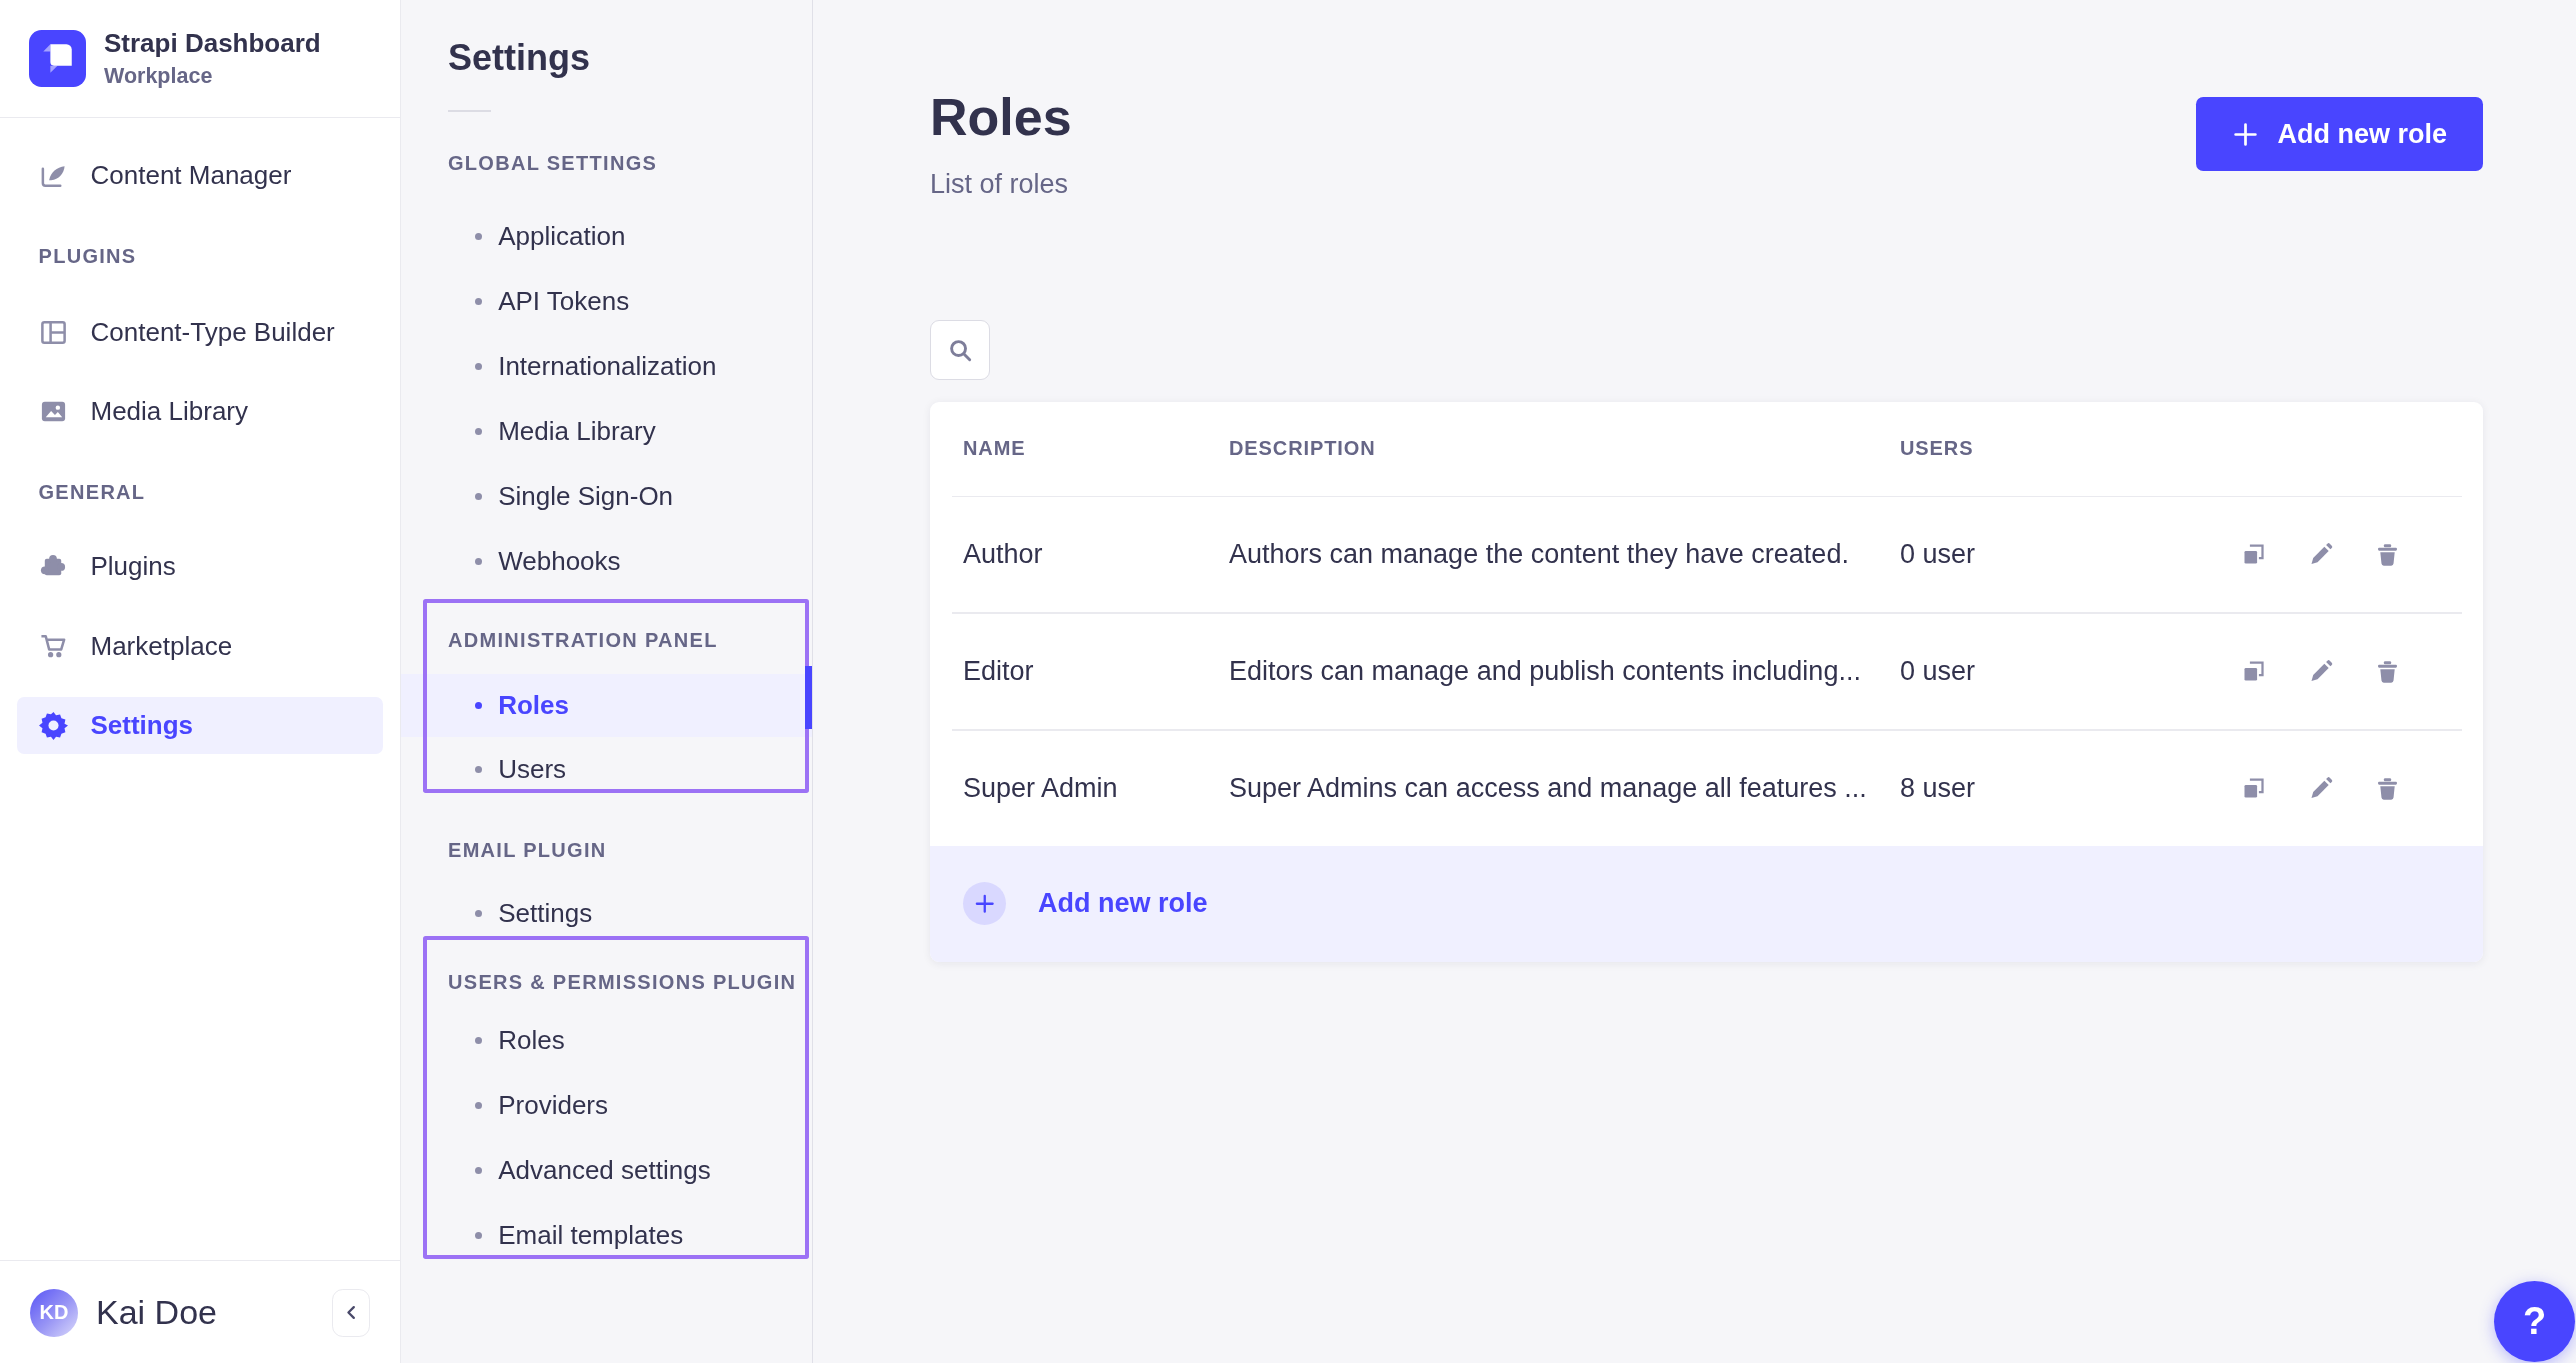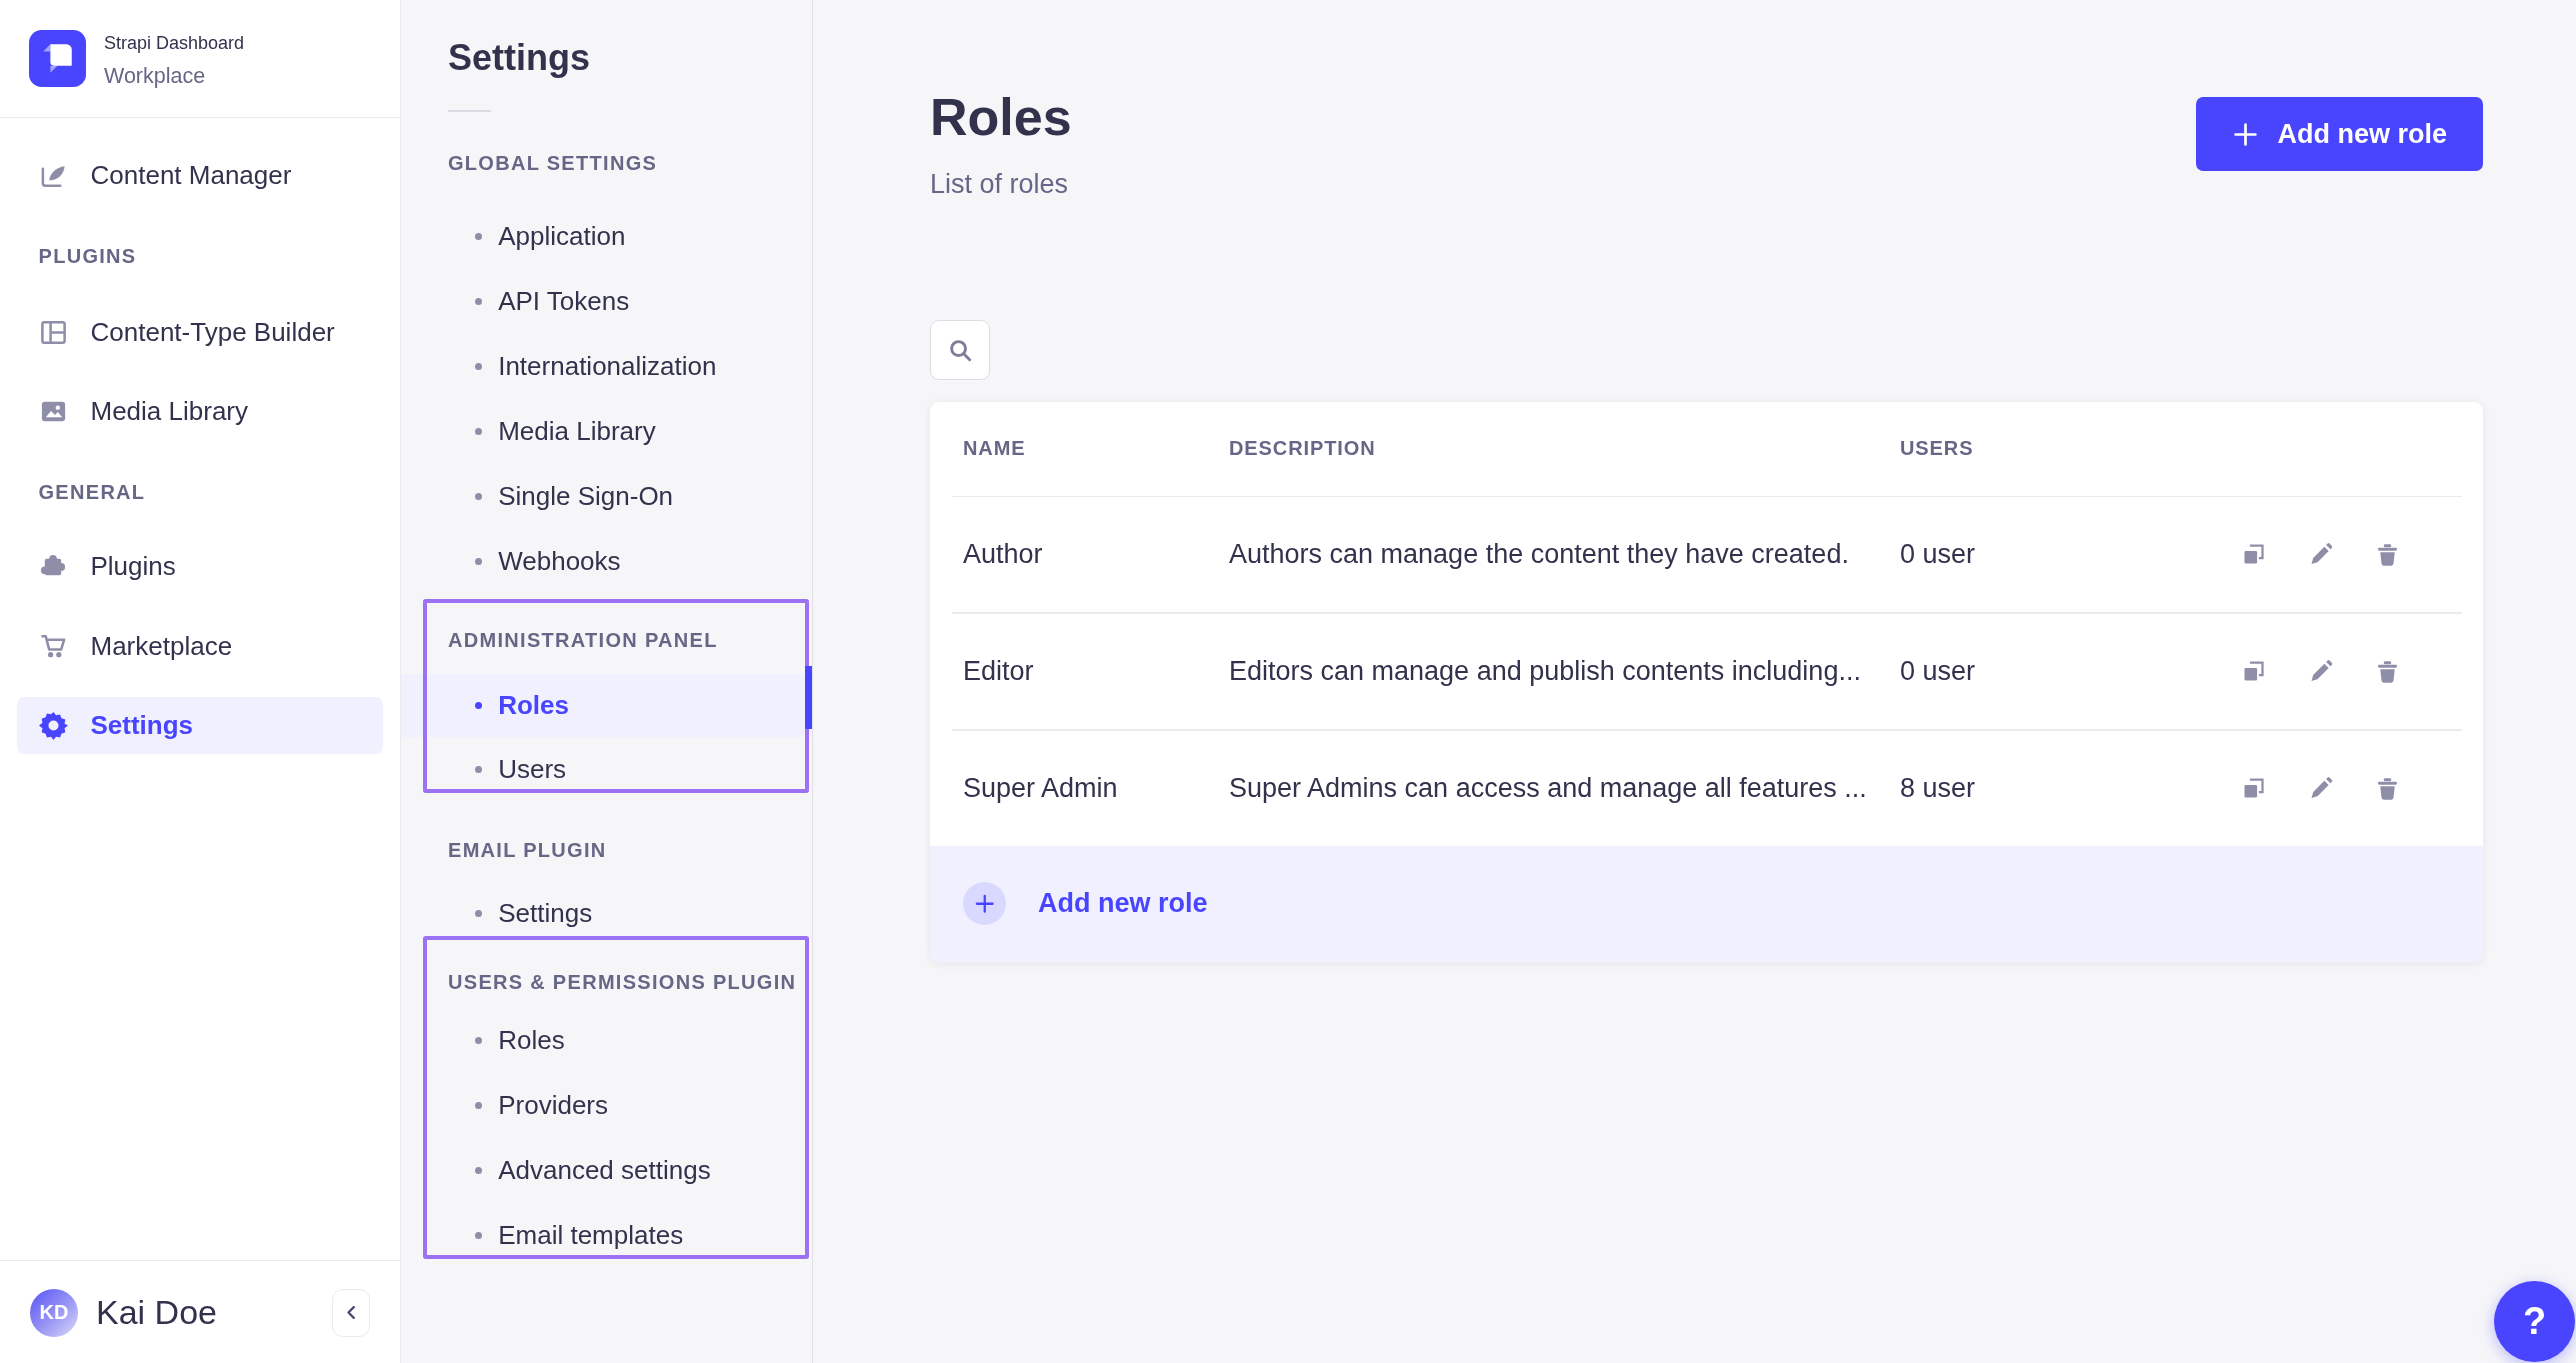--- a/index.html
+++ b/index.html
@@ -14,22 +14,22 @@
   
   .sidebar {
     width: 401px; background: #fff; border-right: 1.8px solid #eaeaef;
     display: flex; flex-direction: column; flex-shrink: 0;
   }
   .brand {
     height: 118px; display: flex; align-items: center;
     padding: 0 29px; gap: 18px; border-bottom: 1.8px solid #eaeaef;
   }
   .brand-logo { width: 57px; height: 57px; flex-shrink: 0; }
-  .brand-title { font-size: 18px; font-weight: 400; color: #32324d; line-height: 30.5px; }
-  .brand-sub { font-size: 21.5px; color: #666687; margin-top: 5.4px; }
+  .brand-title { font-size: 26px; font-weight: 700; color: #32324d; line-height: 30.5px; }
+  .brand-sub { font-size: 21.5px; color: #666687; margin-top: 5.4px; font-weight: bold; }
 
   .side-nav { flex: 1; padding: 0 17px; }
   .nav-item {
     display: flex; align-items: center; gap: 23px; height: 57px;
     padding: 0 21.5px; border-radius: 7.2px; font-size: 26px; color: #32324d;
     cursor: pointer; white-space: nowrap;
   }
   .nav-item svg { width: 29px; height: 29px; flex-shrink: 0; }
   .nav-item.active { background: #f0f0ff; color: #4945ff; font-weight: 600; }
   .cm-item { margin-top: 29px; }

